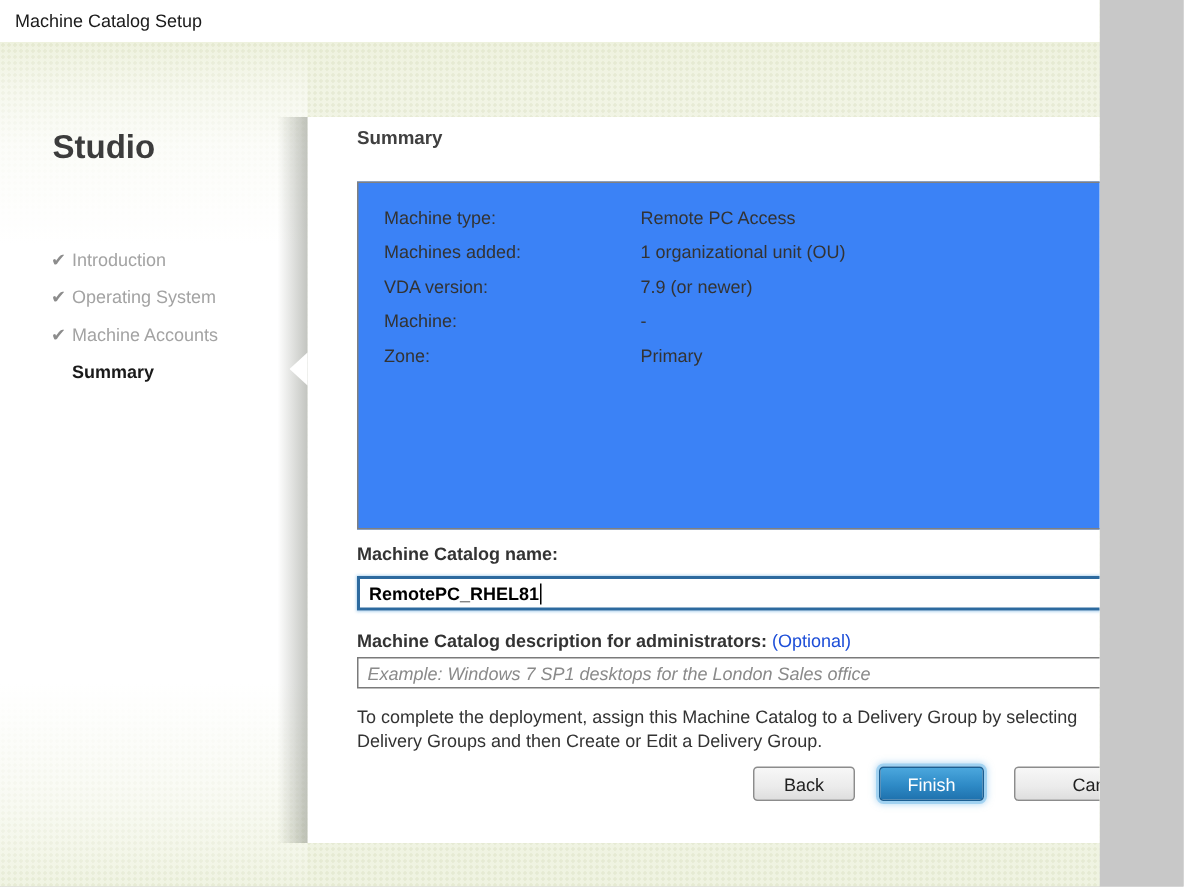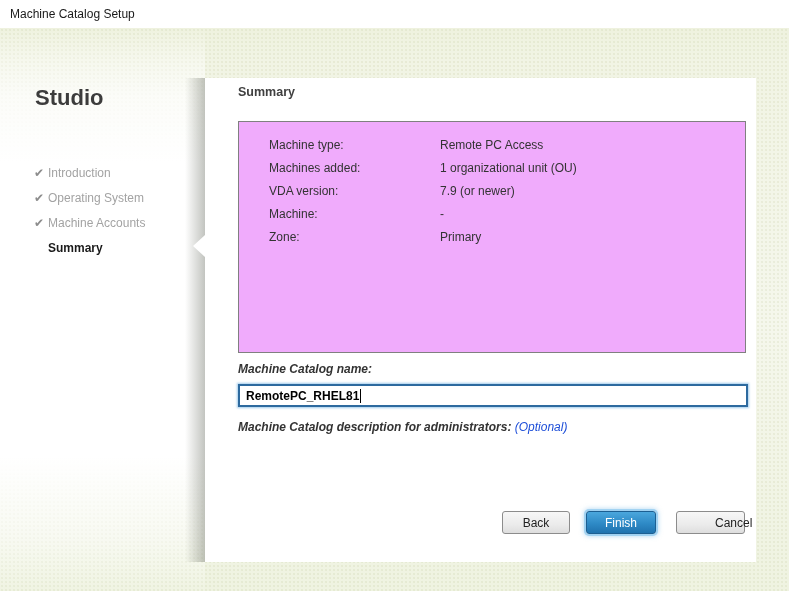--- a/index.html
+++ b/index.html
@@ -1,21 +1,21 @@
 <!DOCTYPE html>
 <html><head>
 <meta charset="utf-8">
 <style>
   * { margin: 0; padding: 0; box-sizing: border-box; }
   html, body { background: #c8c8c8; }
   body { font-family: "Liberation Sans", sans-serif; }
 
   #app {
     position: relative;
-    width: 789px;
+    width: 733px;
     height: 591px;
     overflow: hidden;
     background:
       radial-gradient(rgba(165,175,115,0.13) 1px, transparent 1.3px) 0 0 / 4px 4px,
       linear-gradient(180deg, #ecf0da 0%, #f1f4e4 10%, #f5f7ec 55%, #eff3e1 100%);
     background-color: #f2f5e7;
   }
 
   
   .titlebar {
@@ -73,30 +73,30 @@
     border-right: 12px solid #ffffff;
   }
 
   .panel-heading {
     position: absolute; left: 33px; top: 7px;
     font-size: 12.5px; font-weight: bold; color: #404040;
   }
 
   .summary-box {
     position: absolute; left: 33px; top: 43px; width: 508px; height: 232px;
-    background: #f0abfc; border: 1px solid #808080;
-    padding: 14px 0 0 30px;
+    background: #3b82f6; border: 1px solid #808080;
+    padding: 14px 0 0 17px;
   }
   .summary-row { position: relative; height: 23px; font-size: 12px; color: #333; }
   .summary-row .s-label { position: absolute; left: 0; top: 2px; }
   .summary-row .s-value { position: absolute; left: 171px; top: 2px; }
 
   .field-label {
     position: absolute; left: 33px;
-    font-size: 12px; font-weight: bold; color: #333; font-style: italic;
+    font-size: 12px; font-weight: bold; color: #333;
   }
   .optional-hint { font-weight: normal; color: #1d4ed8; }
 
   .name-input {
     position: absolute; left: 33px; top: 306px; width: 510px; height: 23px;
     background: #ffffff;
     border: 2px solid #2d6a9f;
     box-shadow: 0 0 2px 1px rgba(130,185,230,0.75);
     display: flex; align-items: center;
     padding-left: 6px;
@@ -204,20 +204,22 @@
     <div class="name-input">
       <span>RemotePC_RHEL81</span>
       <span class="caret"></span>
     </div>
 
     <div class="field-label" style="top: 342px;">
       <span>Machine Catalog description for administrators:</span>
       <span class="optional-hint">(Optional)</span>
     </div>
 
-
+    <input class="desc-input" type="text" placeholder="Example: Windows 7 SP1 desktops for the London Sales office" style="">
+
+    <div class="note">To complete the deployment, assign this Machine Catalog to a Delivery Group by selecting Delivery Groups and then Create or Edit a Delivery Group.</div>
 
     <button class="btn btn-back">Back</button>
     <button class="btn btn-finish">Finish</button>
     <button class="btn btn-cancel">Cancel</button>
   </div>
 
 </div>
 
 </body></html>

